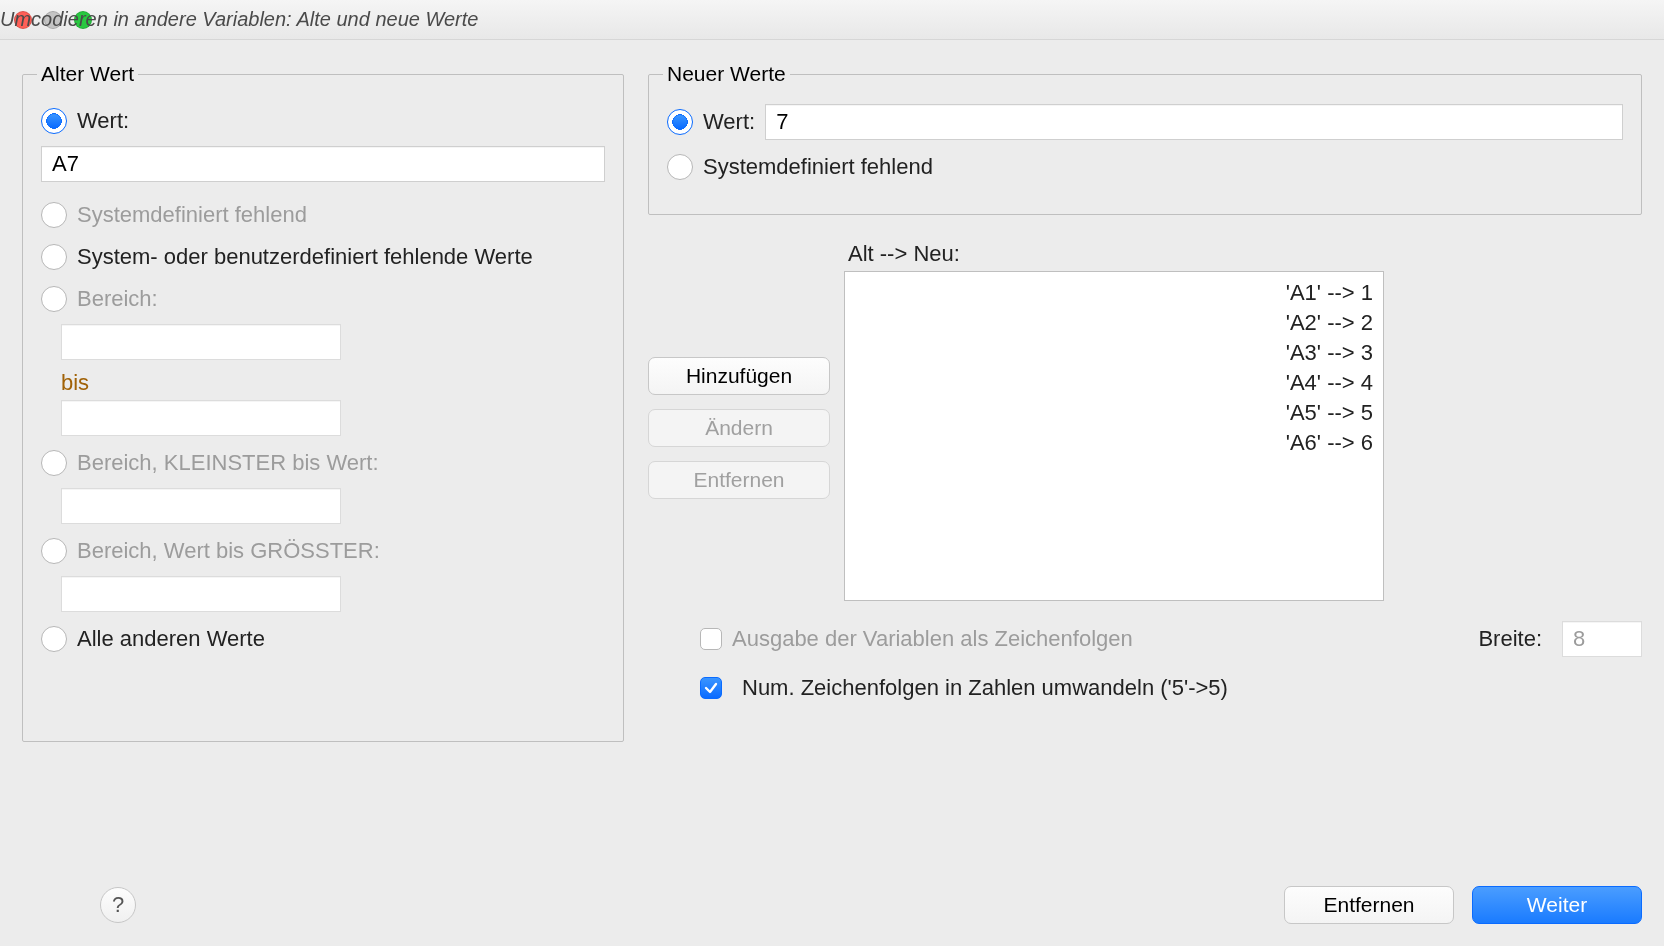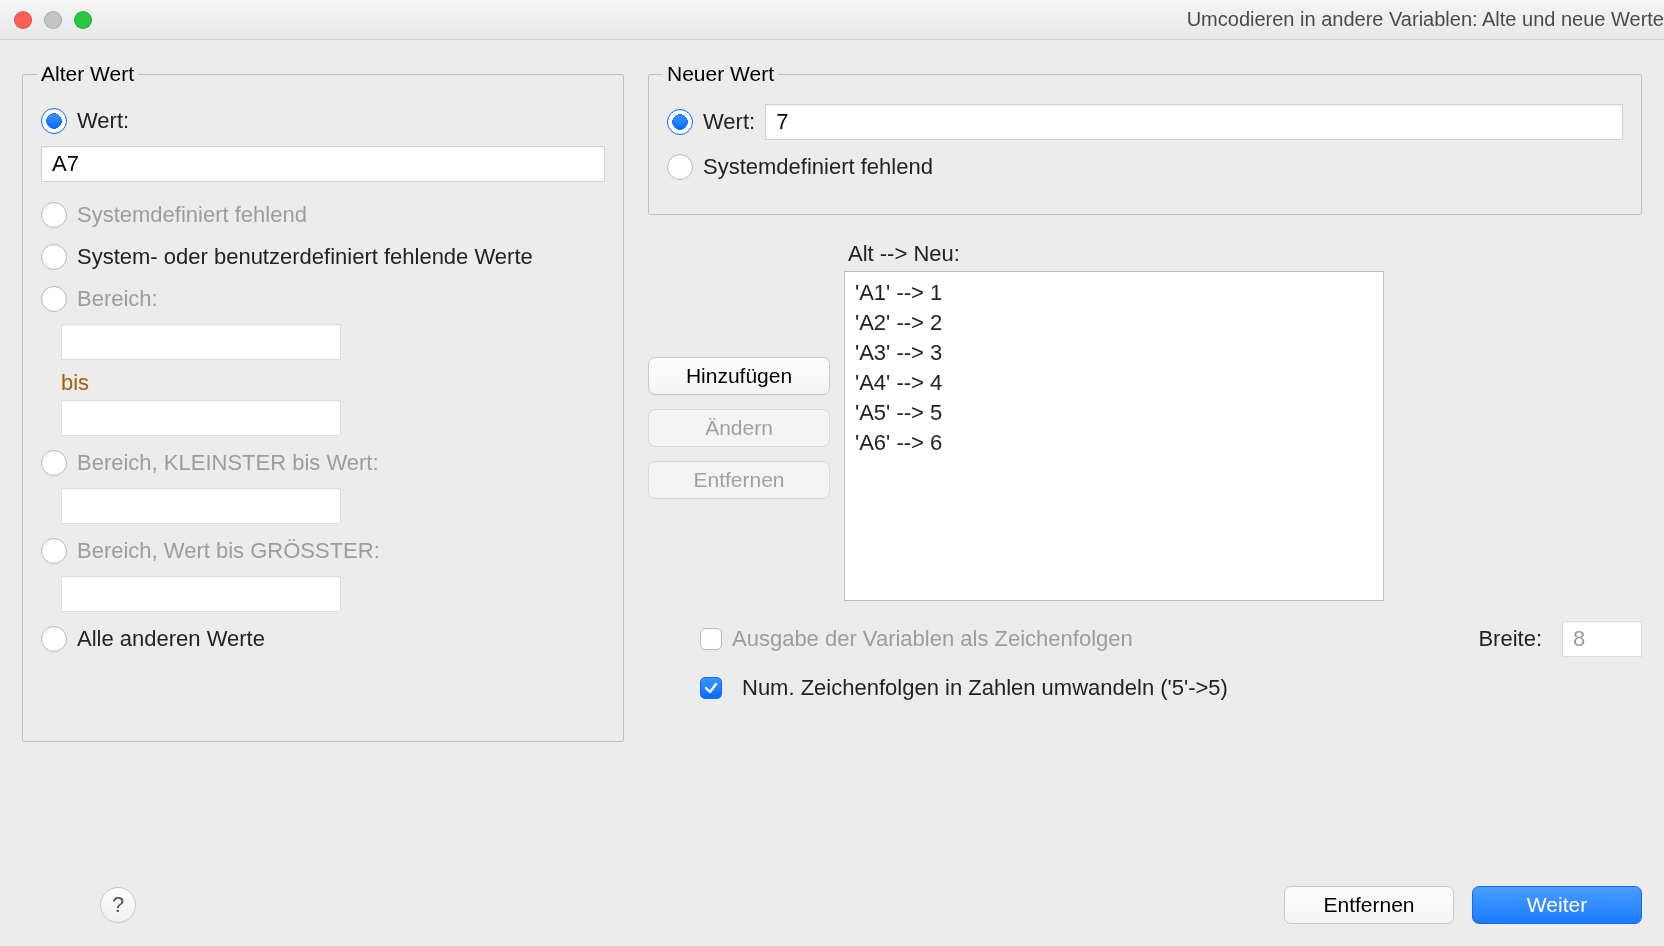--- a/index.html
+++ b/index.html
@@ -26,25 +26,26 @@
       display: flex;
       gap: 12px;
       margin-left: 14px;
     }
     .tl { width: 18px; height: 18px; border-radius: 50%; border: 1px solid rgba(0,0,0,0.15); }
     .tl.close { background: #ff5f57; }
     .tl.min   { background: #c4c4c4; }
     .tl.zoom  { background: #28c840; }
     .title {
       position: absolute;
-      left: 15px; right: 0;
-      text-align: right;
+      left: 0; right: 0;
+      text-align: left;
       font-size: 20px;
       color: #4a4a4a;
       pointer-events: none;
+      font-style: italic;
     }
 
     .window-content {
       padding: 22px;
       height: calc(946px - 40px);
       position: relative;
     }
 
     .columns {
       display: flex;
@@ -188,21 +189,21 @@
     .listbox {
       border: 1px solid #bfbfbf;
       background: #fff;
       width: 540px;
       height: 330px;
       padding: 6px 10px;
       font-size: 22px;
       color: #222;
       overflow: auto;
     }
-    .listbox div { line-height: 30px; white-space: pre; }
+    .listbox div { line-height: 30px; white-space: pre; text-align: right; }
 
     .checkbox-row {
       display: flex;
       align-items: center;
       gap: 10px;
       margin-top: 18px;
     }
     .checkbox {
       width: 22px; height: 22px;
       border-radius: 5px;
@@ -307,21 +308,21 @@
       <div class="indent-input"><input class="text" disabled="" style=""></div>
 
       <div class="radio-row">
         <span class="radio"></span>
         <span class="radio-label bold">Alle anderen Werte</span>
       </div>
     </fieldset>
 
     <div class="right-col">
       <fieldset class="new">
-        <legend>Neuer Wert</legend>
+        <legend>Neuer Werte</legend>
 
         <div class="new-val-row">
           <span class="radio selected"></span>
           <span class="radio-label bold">Wert:</span>
           <input class="text" value="7" style="">
         </div>
         <div class="spacer-v"></div>
         <div class="radio-row">
           <span class="radio"></span>
           <span class="radio-label bold">Systemdefiniert fehlend</span>

